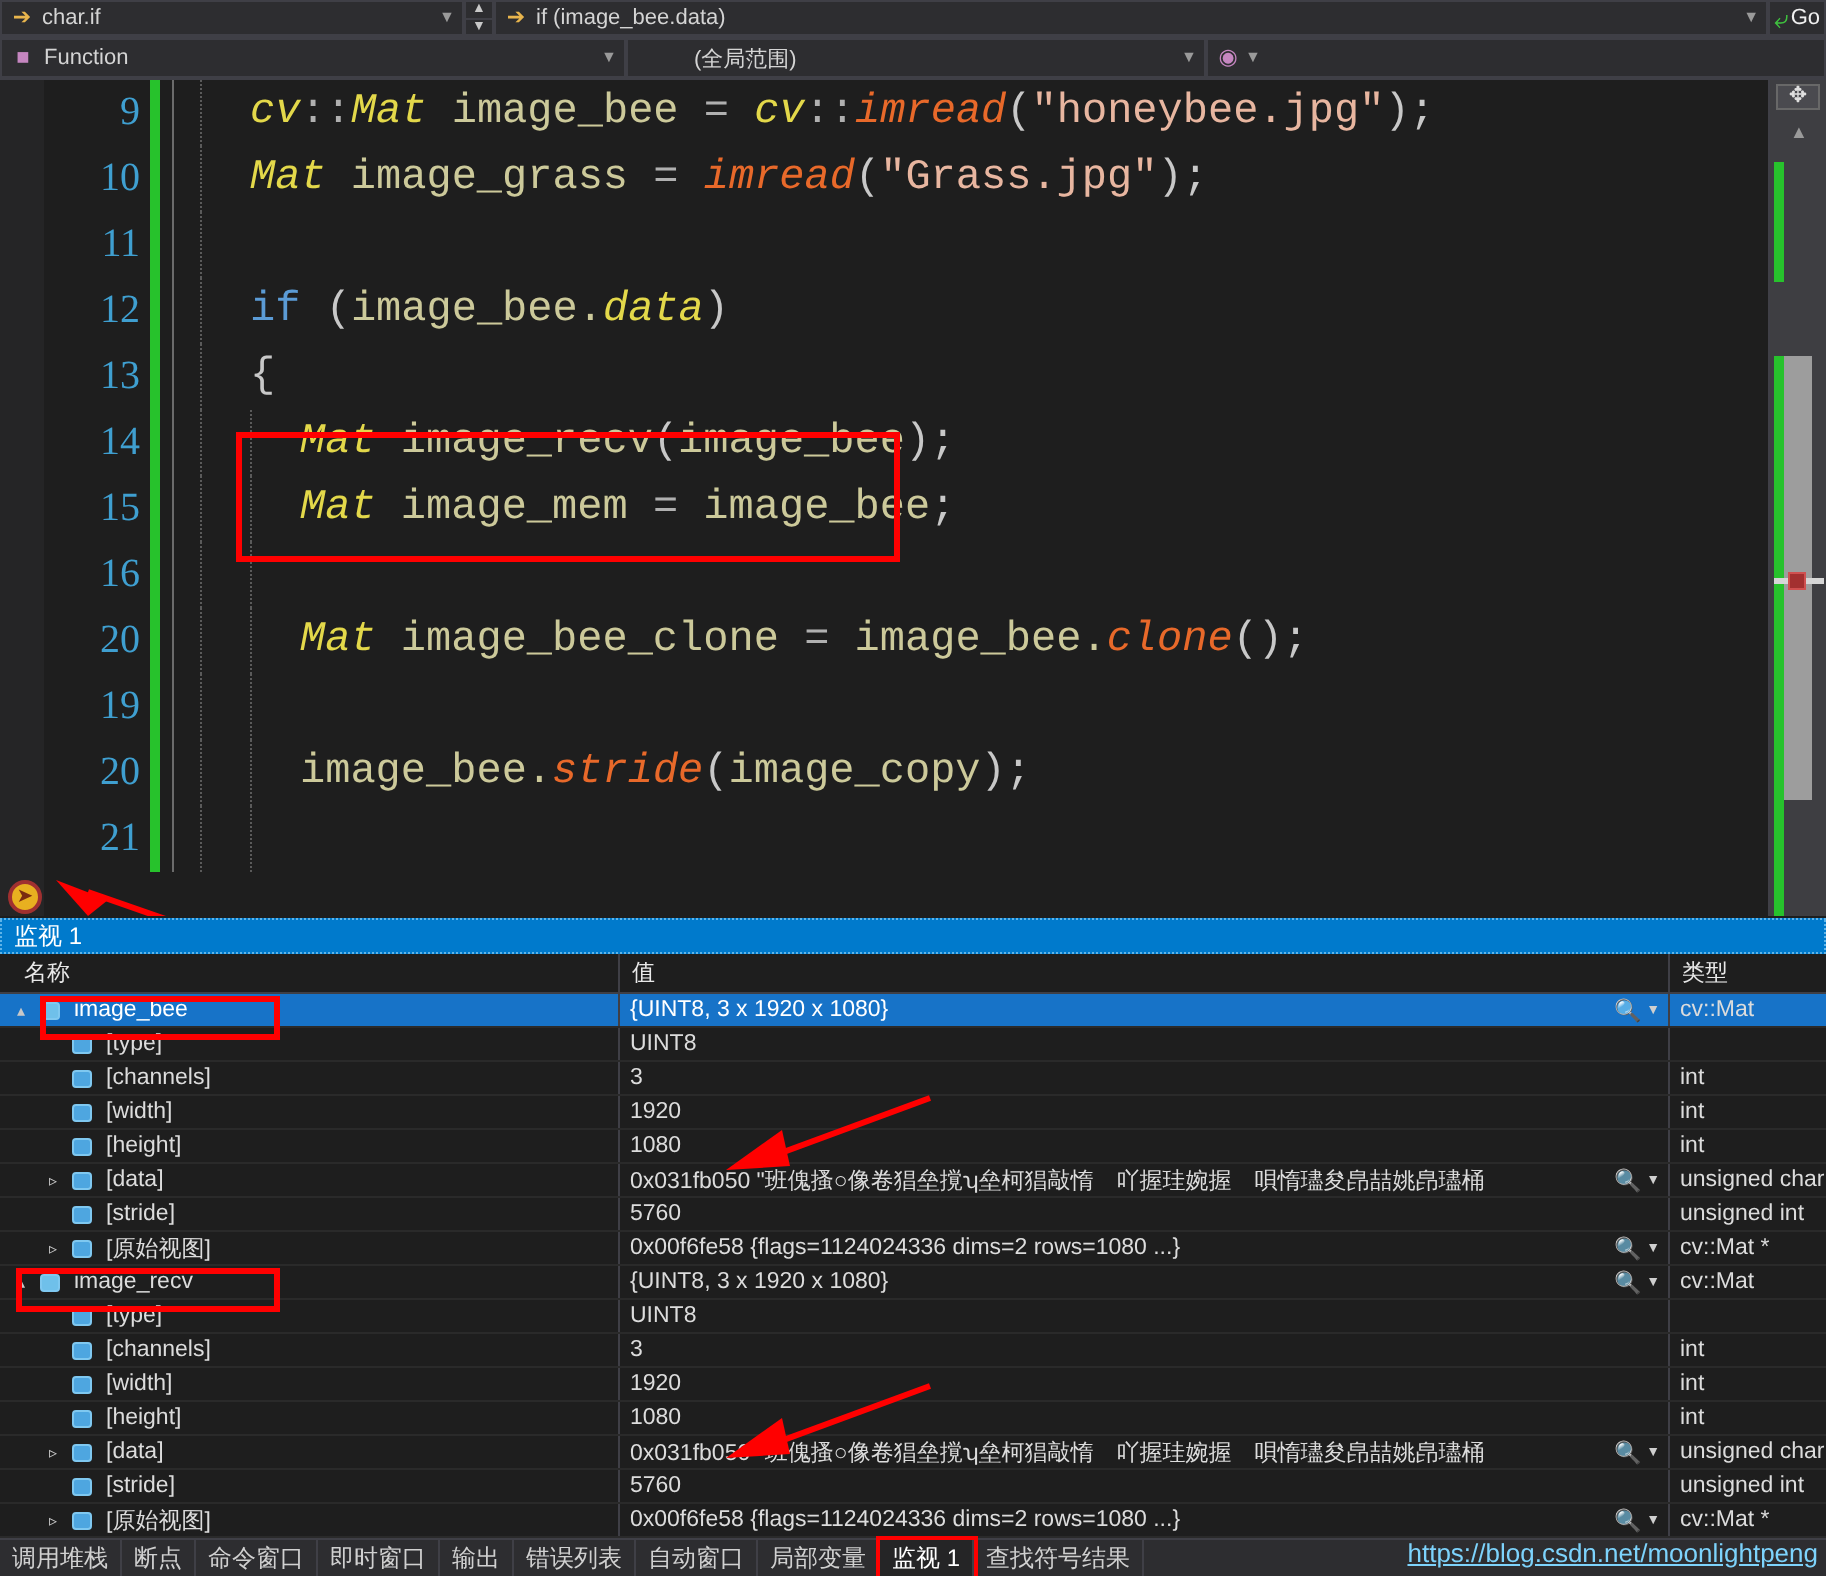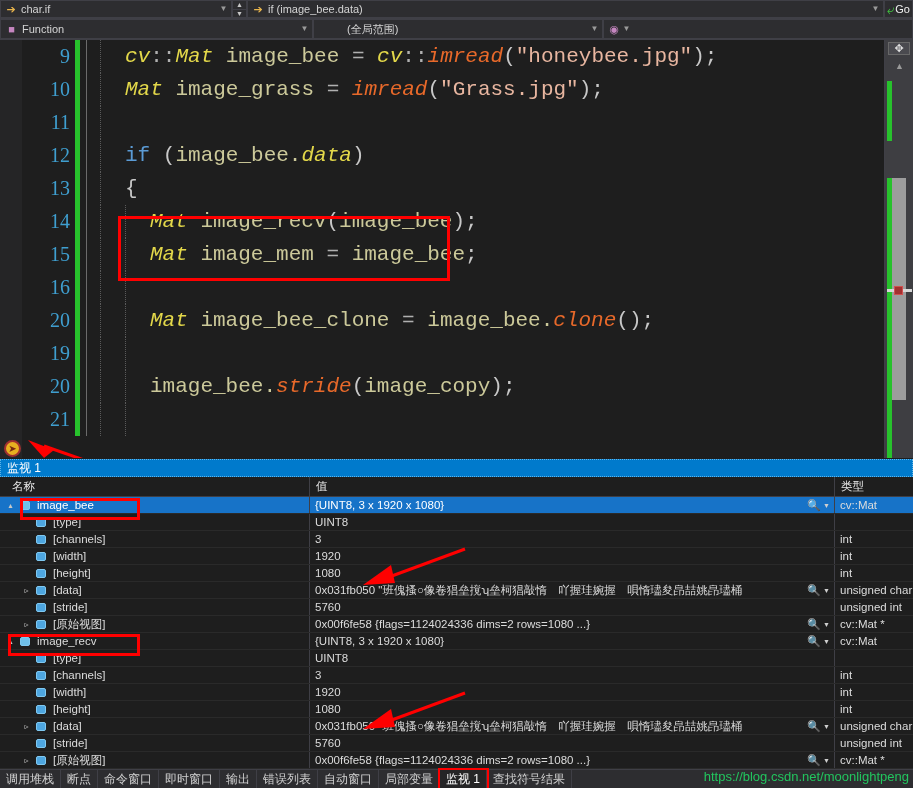--- a/index.html
+++ b/index.html
@@ -186,23 +186,24 @@
     border-top: 1px solid #3f3f46;
   }
   .btab {
     display: flex; align-items: center; padding: 0 6px;
     color: #d0d0d0; font-size: 12px; white-space: nowrap;
     border-right: 1px solid #3f3f46;
   }
   .btab.active { background: #252526; color: #ffffff; }
   .watermark {
     position: absolute; right: 4px; top: -1px;
-    color: #22c55e; font-size: 13px;
+    color: #7dd3fc; font-size: 13px;
     font-family: "Liberation Sans", sans-serif;
     white-space: nowrap;
+    text-decoration: underline;
   }
 </style>
 </head>
 <body>
 
 <div id="app">
 
   <div class="navbar">
     <div class="combo" style="width:232px">
       <span class="ico-arrow-orange">➔</span>

